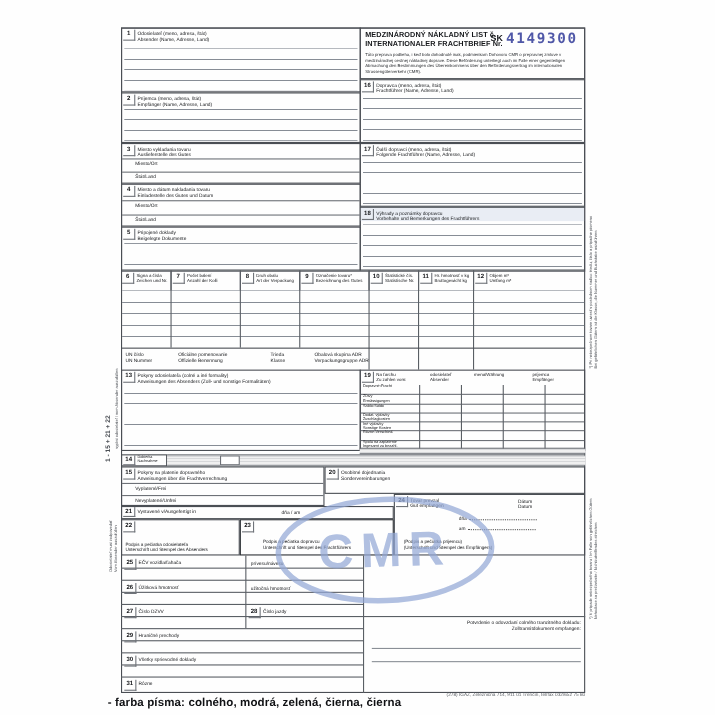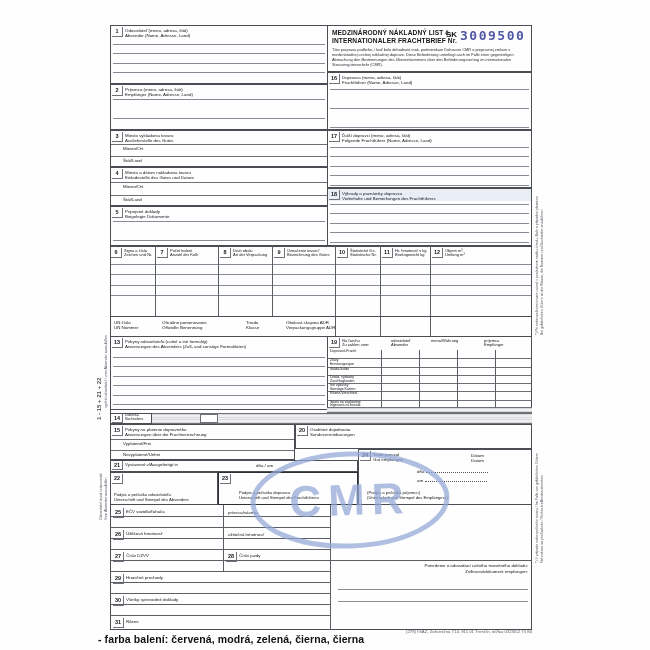--- a/index.html
+++ b/index.html
@@ -85,21 +85,21 @@
     </div>
   <div class="rl" style="left:2px;right:2px;top:14px;bottom:1px;"></div>
 </div>
 
 <div class="bx" style="left:327px;top:25px;width:205px;height:47px;border-width:1.4px;">
   <div class="abs title" style="left:4px;top:3px;">
     <span class="l">MEDZINÁRODNÝ NÁKLADNÝ LIST č.</span>
     <span class="l">INTERNATIONALER FRACHTBRIEF Nr.</span>
   </div>
   <div class="abs" style="left:118px;top:4px;font-size:8px;font-weight:700;">SK</div>
-  <div class="abs serialnum" style="left:132px;top:2px;">3009500</div>
+  <div class="abs serialnum" style="left:132px;top:2px;">4149300</div>
   <div class="abs legal" style="left:4px;top:21px;width:196px;">
     <span>Táto preprava podlieha, i keď bolo dohodnuté inak, podmienkam Dohovoru CMR o prepravnej zmluve v medzinárodnej cestnej nákladnej doprave.</span>
     <span>Diese Beförderung unterliegt auch im Falle einer gegenteiligen Abmachung den Bestimmungen des Übereinkommens über den Beförderungsvertrag im internationalen Strassengüterverkehr (CMR).</span>
   </div>
 </div>
 
 <div class="bx" style="left:327px;top:72px;width:205px;height:58px;">
   <div class="lbl">
       <span class="no">16</span>
     <span class="tx">
@@ -419,14 +419,14 @@
 <div class="vtext" style="left:535px;top:428px;height:135px;font-size:3.6px;">*) V prípade nebezpečného tovaru / Im Falle von gefährlichen Gütern
 Nehodiace sa prečiarknite / Nichtzutreffendes streichen</div>
 
 <svg class="abs" style="left:248px;top:448px;" width="204" height="104" viewBox="0 0 204 104">
   <g transform="rotate(-2 102 52)" opacity="0.72">
     <ellipse cx="102" cy="52" rx="97" ry="46" fill="none" style="stroke:var(--stamp,#93a8d6);" stroke-width="5"></ellipse>
     <text x="102" y="67" text-anchor="middle" font-size="44" font-weight="bold" letter-spacing="7" style="fill:var(--stamp,#93a8d6);font-family:'Liberation Sans',sans-serif;">CMR</text>
   </g>
 </svg>
 
-<div class="abs" style="left:98px;top:633px;font-size:10.5px;font-weight:700;color:#101114;letter-spacing:.1px;">- farba balení: červená, modrá, zelená, čierna, čierna</div>
+<div class="abs" style="left:98px;top:633px;font-size:10.5px;font-weight:700;color:#101114;letter-spacing:.1px;">- farba písma: colného, modrá, zelená, čierna, čierna</div>
 <div class="abs" style="left:406px;top:629px;font-size:4.3px;color:#5c6066;">(278) IGAZ, Železničná 714, 911 01 Trenčín, tel/fax 032/652 75 80</div>
 
 </body></html>

